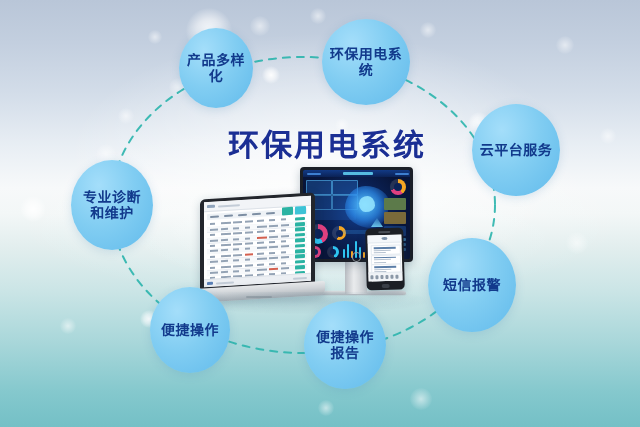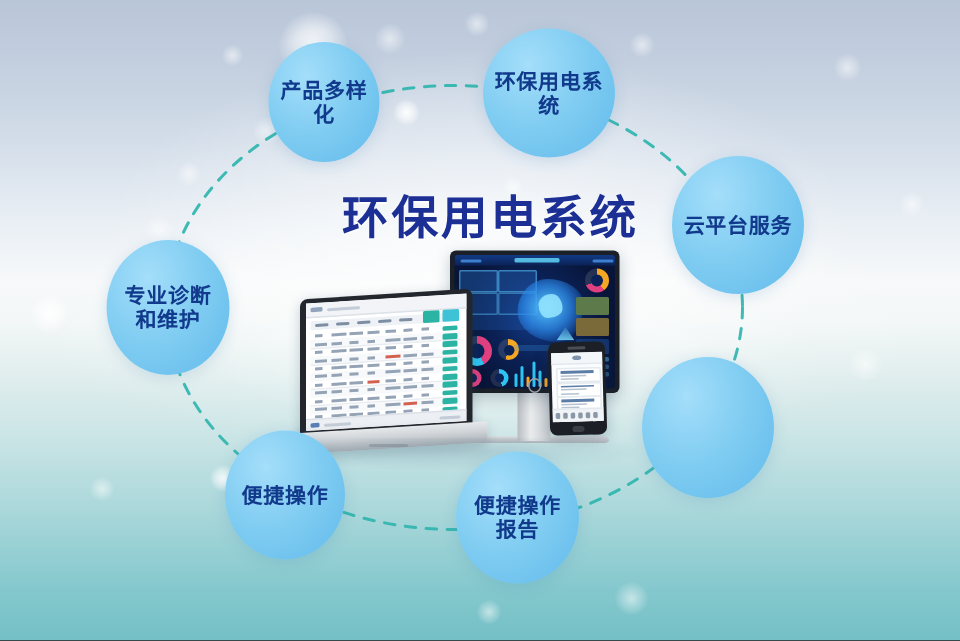--- a/index.html
+++ b/index.html
@@ -431,27 +431,28 @@
       <div class="bubble" style="left: 179px; top: 28px; width: 74px; height: 80px; font-size: 14px; color: rgb(18, 58, 140);">
         <div>
           <span>产品多样化</span>
         </div>
       </div>
       <div class="bubble" style="left: 322px; top: 19px; width: 88px; height: 86px; font-size: 14px; color: rgb(18, 58, 140);">
         <div>
           <span>环保用电系统</span>
         </div>
       </div>
-      <div class="bubble" style="left: 448px; top: 104px; width: 88px; height: 92px; font-size: 14px; color: rgb(18, 58, 140);">
+      <div class="bubble" style="left: 472px; top: 104px; width: 88px; height: 92px; font-size: 14px; color: rgb(18, 58, 140);">
         <div>
           <span>云平台服务</span>
         </div>
       </div>
       <div class="bubble" style="left: 428px; top: 238px; width: 88px; height: 94px; font-size: 14px; color: rgb(18, 58, 140);">
         <div>
+          <span>短信报警</span>
         </div>
       </div>
       <div class="bubble" style="left: 304px; top: 301px; width: 82px; height: 88px; font-size: 14px; color: rgb(18, 58, 140);">
         <div>
           <span>便捷操作</span>
           <span>报告</span>
         </div>
       </div>
       <div class="bubble" style="left: 150px; top: 287px; width: 80px; height: 86px; font-size: 14px; color: rgb(18, 58, 140);">
         <div>

